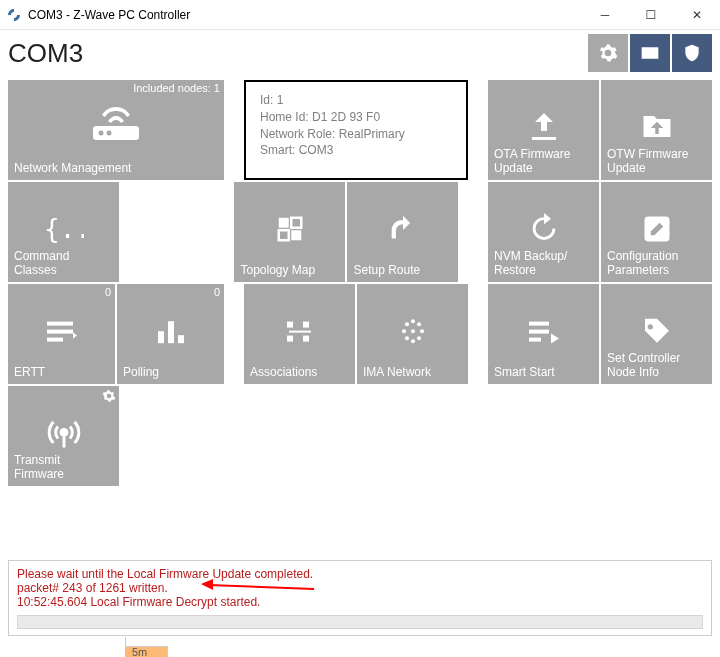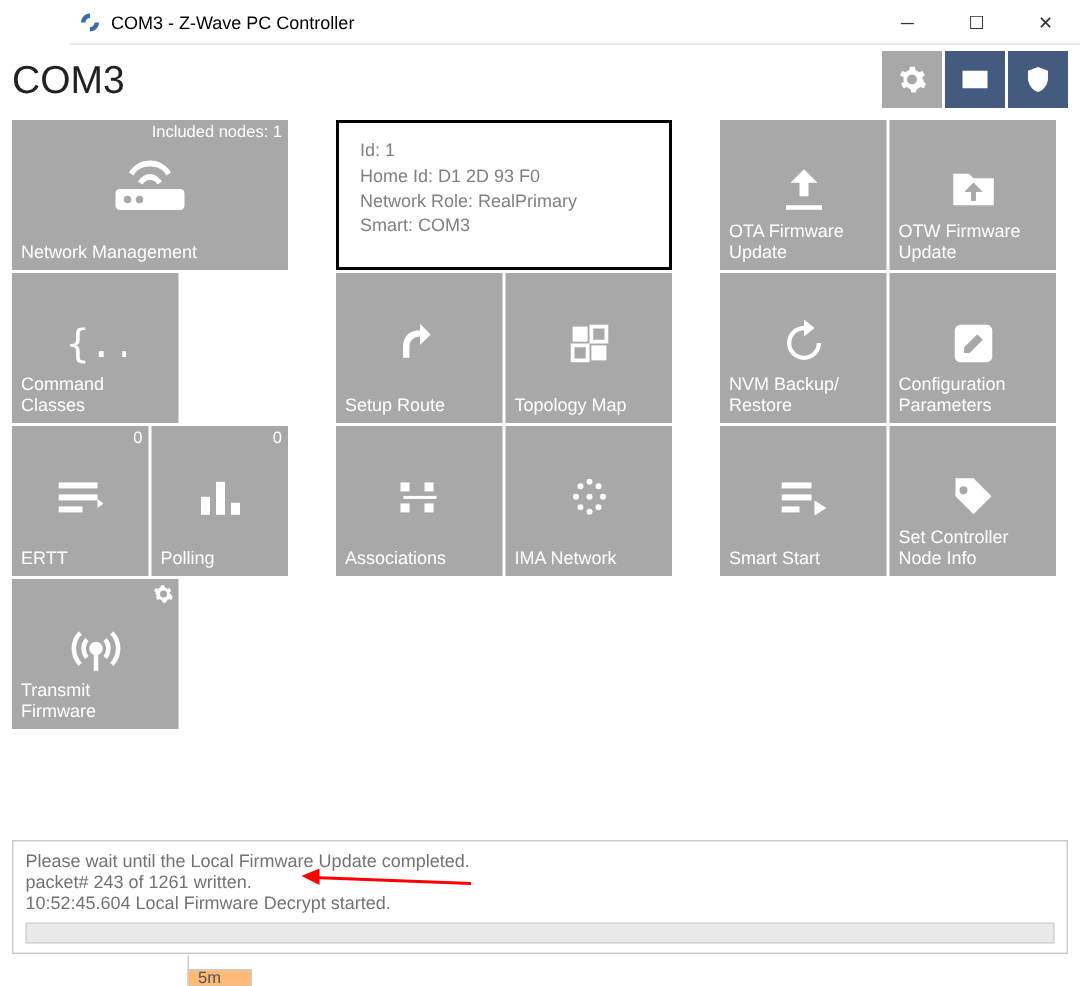--- a/index.html
+++ b/index.html
@@ -13,21 +13,20 @@
     color: #000;
   }
   
   .titlebar {
     height: 30px;
     display: flex;
     align-items: center;
     border-bottom: 1px solid #e6e6e6;
     padding-left: 6px;
     background: #fff;
-    margin-left: 46px;
   }
   .titlebar .app-icon { width: 16px; height: 16px; margin-right: 6px; }
   .titlebar .title { flex: 1; font-size: 12px; color: #000; }
   .titlebar .win-controls { display: flex; height: 100%; }
   .win-btn {
     width: 46px; height: 30px;
     display: flex; align-items: center; justify-content: center;
     font-size: 12px; color: #333;
   }
   
@@ -51,21 +50,21 @@
   .header-row .icon-btn.gear { background: #a8a8a8; }
   .header-row .icon-btn svg { fill: #fff; }
   
   .tiles {
     padding: 0 8px;
     position: relative;
     width: 720px;
   }
   .tile-row { display: flex; gap: 2px; margin-bottom: 2px; }
   .tile-group { display: flex; gap: 2px; }
-  .tg1 { width: 184px; } 
+  .tg1 { width: 216px; } 
   .gap-mid { width: 28px; }
   .tg2 { width: 224px; }
   .gap-right { width: 28px; }
   .tg3 { width: 224px; }
 
   .tile {
     background: #a8a8a8;
     color: #fff;
     position: relative;
     padding: 4px 6px;
@@ -108,21 +107,21 @@
   }
 
   
   .status-panel {
     position: absolute;
     left: 8px; right: 8px; top: 560px;
     border: 1px solid #ccc;
     background: #fff;
     padding: 6px 8px;
     font-size: 12px;
-    color: #737373;
+    color: #b91c1c;
   }
   .status-panel .arrow {
     position: absolute; left: 190px; top: 18px;
   }
   .progress-outer {
     margin-top: 6px;
     height: 14px;
     background: #e9e9e9;
     border: 1px solid #d4d4d4;
     width: 100%;
@@ -230,36 +229,36 @@
               <text x="0" y="24" font-size="26" font-family="monospace" fill="#fff">{..}</text>
             </svg>
         </div>
         <div class="label">Command Classes</div>
       </div>
     </div>
     <div class="gap-mid"></div>
     <div class="tile-group tg2">
       <div class="tile small">
         <div class="tile-icon">
-          <svg width="34" height="34" viewBox="0 0 24 24" fill="#fff">
-              <path d="M12 3l5 5-5 5V9c-3 0-5 2-5 5v5H4v-5c0-5 3-8 8-8V3z"></path>
-            </svg>
-        </div>
-        <div class="label">Setup Route</div>
-      </div>
-      <div class="tile small">
-        <div class="tile-icon">
           <svg width="30" height="30" viewBox="0 0 24 24" fill="#fff">
               <rect x="3" y="3" width="8" height="8"></rect>
               <rect x="13" y="3" width="8" height="8" fill="none" stroke="#fff" stroke-width="2"></rect>
               <rect x="3" y="13" width="8" height="8" fill="none" stroke="#fff" stroke-width="2"></rect>
               <rect x="13" y="13" width="8" height="8"></rect>
             </svg>
         </div>
         <div class="label">Topology Map</div>
+      </div>
+      <div class="tile small">
+        <div class="tile-icon">
+          <svg width="34" height="34" viewBox="0 0 24 24" fill="#fff">
+              <path d="M12 3l5 5-5 5V9c-3 0-5 2-5 5v5H4v-5c0-5 3-8 8-8V3z"></path>
+            </svg>
+        </div>
+        <div class="label">Setup Route</div>
       </div>
     </div>
     <div class="gap-right"></div>
     <div class="tile-group tg3">
       <div class="tile small">
         <div class="tile-icon">
           <svg width="34" height="34" viewBox="0 0 24 24" fill="#fff">
               <path d="M12 4a8 8 0 108 8h-2a6 6 0 11-6-6v3l5-4-5-4v3z"></path>
             </svg>
         </div>

